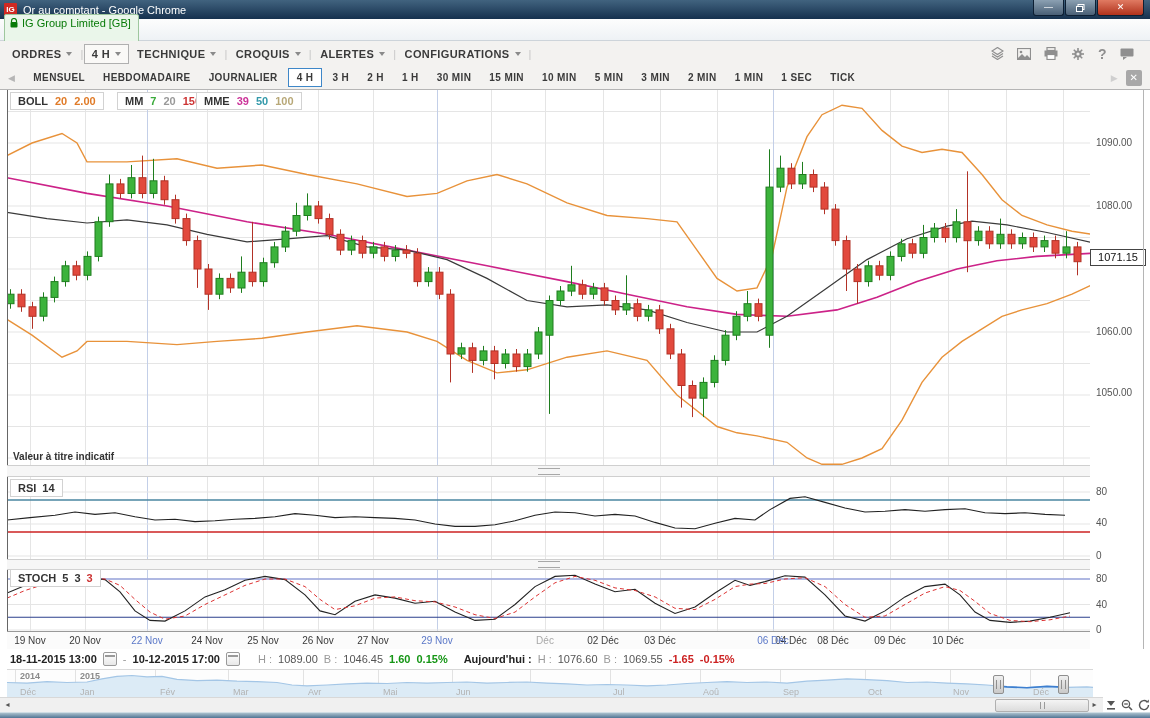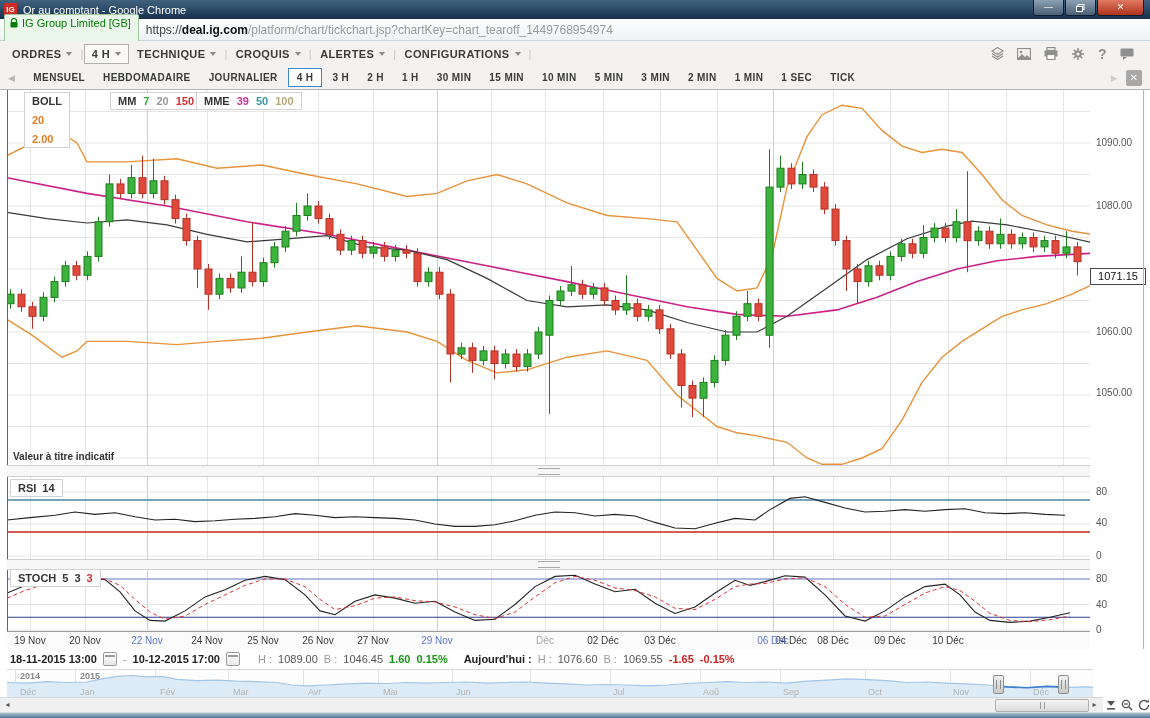--- a/index.html
+++ b/index.html
@@ -112,21 +112,20 @@
   </div>
 
   <div class="urlbar">
     <span class="evbadge">
       <svg width="8" height="10" viewBox="0 0 8 10">
           <path d="M1.5 4V3a2.5 2.5 0 015 0v1" fill="none" stroke="#087a08" stroke-width="1.2"></path>
           <rect x="0.5" y="4" width="7" height="5.5" rx="1" fill="#087a08"></rect>
         </svg>
       <span>IG Group Limited [GB]</span>
     </span>
-    <span class="url"><span class="scheme">https://</span><span class="host">deal.ig.com</span><span>/platform/chart/tickchart.jsp?chartKey=chart_tearoff_1449768954974</span></span>
   </div>
 
   <div class="menubar">
     <span id="menuItems" style="display:flex;align-items:center;">
         <div class="mitem">
           <span>ORDRES</span>
           <span class="caret"></span>
         </div>
         <span class="msep">|</span>
         <div class="mitem tab">
@@ -505,26 +504,26 @@
         <line x1="0" y1="489.0" x2="1083" y2="489.0" stroke="#e5e5e5"></line>
         <line x1="0" y1="514.5" x2="1083" y2="514.5" stroke="#e5e5e5"></line>
         <line x1="0" y1="540.0" x2="1083" y2="540.0" stroke="#e5e5e5"></line>
         <line x1="0" y1="489" x2="1083" y2="489" stroke="#98a4dc" stroke-width="1.6"></line>
         <line x1="0" y1="527.25" x2="1083" y2="527.25" stroke="#2b3f8c" stroke-width="1.2"></line>
         <path clip-path="url(#cs)" d="M0.0,503.0L18.0,495.4L38.0,490.3L58.0,488.4L78.0,487.1L98.0,489.6L113.0,501.8L128.0,520.9L143.0,530.4L158.0,531.1L178.0,520.9L198.0,506.9L218.0,499.8L238.0,490.3L258.0,486.4L278.0,489.6L298.0,504.9L313.0,520.9L328.0,524.7L348.0,511.3L368.0,504.9L388.0,508.1L408.0,513.2L428.0,511.3L448.0,522.1L468.0,530.4L488.0,529.2L508.0,514.5L528.0,496.6L548.0,486.4L568.0,485.2L588.0,494.1L608.0,501.8L628.0,499.2L648.0,513.2L668.0,523.4L688.0,517.0L708.0,503.0L728.0,490.3L743.0,495.4L758.0,491.6L778.0,485.8L798.0,487.1L818.0,504.9L838.0,526.0L858.0,531.1L878.0,520.9L898.0,506.9L918.0,496.6L938.0,494.1L953.0,504.9L968.0,522.1L983.0,530.4L1003.0,532.4L1023.0,531.1L1043.0,527.3L1063.0,522.8" fill="none" stroke="#222222" stroke-width="1.1"></path>
         <path clip-path="url(#cs)" d="M0.0,508.1L18.0,500.5L38.0,494.1L58.0,490.3L78.0,488.4L98.0,489.0L113.0,495.4L128.0,509.4L143.0,522.1L158.0,529.2L178.0,526.0L198.0,514.5L218.0,504.9L238.0,495.4L258.0,489.0L278.0,489.0L298.0,496.6L313.0,509.4L328.0,519.6L348.0,515.8L368.0,508.1L388.0,506.9L408.0,510.7L428.0,511.9L448.0,517.0L468.0,524.7L488.0,528.5L508.0,522.1L528.0,506.9L548.0,492.8L568.0,486.4L588.0,490.3L608.0,497.9L628.0,500.5L648.0,506.9L668.0,518.3L688.0,519.6L708.0,509.4L728.0,496.6L743.0,494.1L758.0,493.5L778.0,489.0L798.0,487.7L818.0,496.6L838.0,514.5L858.0,527.3L878.0,526.0L898.0,514.5L918.0,503.0L938.0,496.6L953.0,500.5L968.0,511.3L983.0,523.4L1003.0,530.4L1023.0,531.7L1043.0,529.8L1063.0,526.0" fill="none" stroke="#dd3333" stroke-width="1" stroke-dasharray="4 3"></path>
         <line x1="0.5" y1="0" x2="0.5" y2="541" stroke="#666"></line>
       </svg>
 
-    <div class="indbox" style="left:24px;flex-direction:column;">
+    <div class="indbox" style="left:10px;">
       <span>BOLL</span>
         <span class="c-or">20</span>
         <span class="c-or">2.00</span>
     </div>
-    <div class="indbox" style="left:110px;">
+    <div class="indbox" style="left:117px;">
       <span>MM</span>
         <span class="c-gr">7</span>
         <span class="c-gy">20</span>
         <span class="c-rd">150</span>
     </div>
     <div class="indbox" style="left:196px;">
       <span>MME</span>
         <span class="c-mg">39</span>
         <span class="c-tl">50</span>
         <span class="c-tn">100</span>
@@ -555,21 +554,21 @@
         <div class="axlabel" style="top: 110px;">1080.00</div>
         <div class="axlabel" style="top: 236px;">1060.00</div>
         <div class="axlabel" style="top: 297px;">1050.00</div>
         <div class="axlabel" style="top: 396px;">80</div>
         <div class="axlabel" style="top: 427px;">40</div>
         <div class="axlabel" style="top: 460px;">0</div>
         <div class="axlabel" style="top: 483px;">80</div>
         <div class="axlabel" style="top: 509px;">40</div>
         <div class="axlabel" style="top: 534px;">0</div>
       </div>
-    <div class="pxbox" style="top:178px;">1071.15</div>
+    <div class="pxbox" style="top:159px;">1071.15</div>
 
     <div class="dateaxis" id="dateAxis">
         <div class="dlab" style="left: 23px;">19 Nov</div>
         <div class="dlab" style="left: 78px;">20 Nov</div>
         <div class="dlab we" style="left: 140px;">22 Nov</div>
         <div class="dlab" style="left: 200px;">24 Nov</div>
         <div class="dlab" style="left: 256px;">25 Nov</div>
         <div class="dlab" style="left: 311px;">26 Nov</div>
         <div class="dlab" style="left: 366px;">27 Nov</div>
         <div class="dlab we" style="left: 430px;">29 Nov</div>

